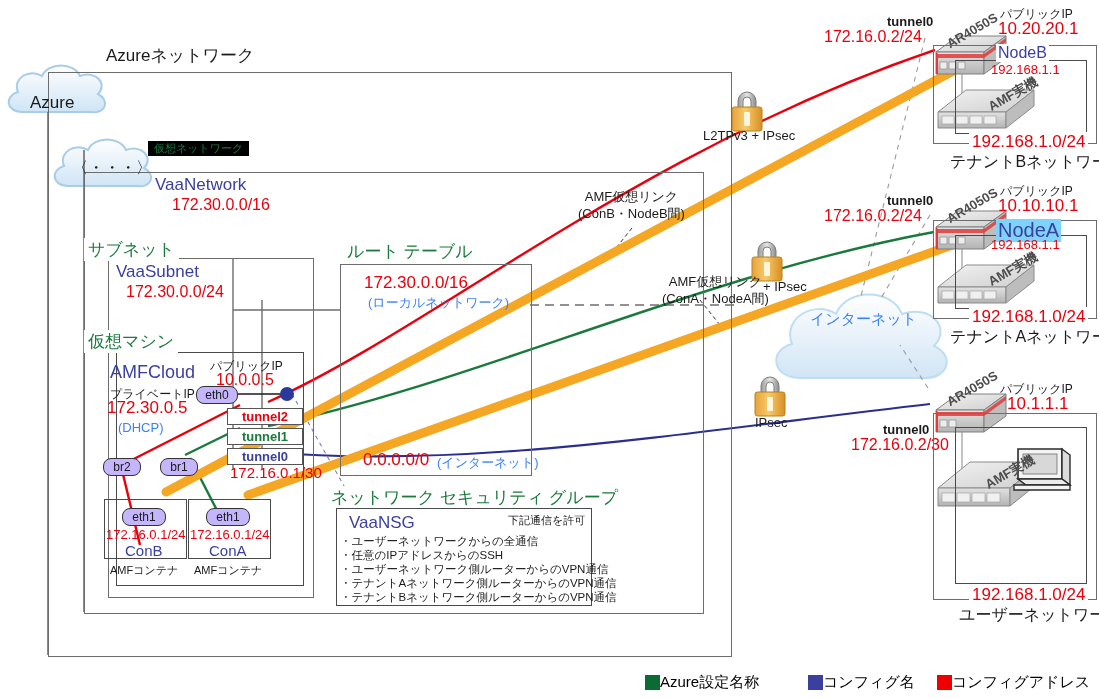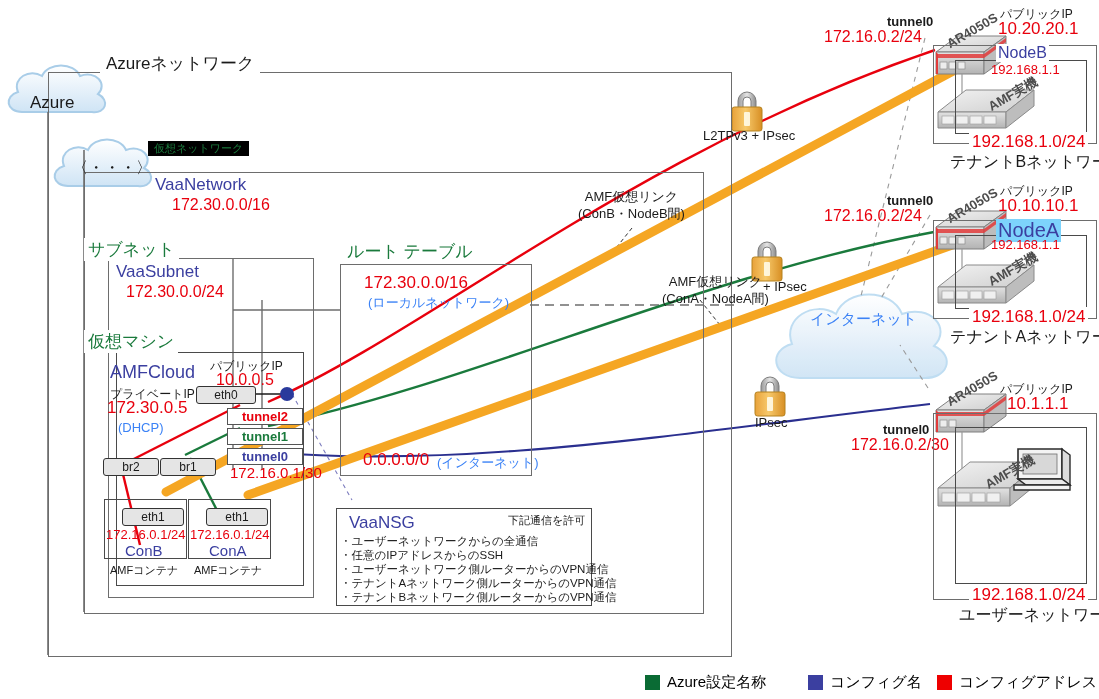--- a/index.html
+++ b/index.html
@@ -12,25 +12,25 @@
   .grn{color:#1a7a3c;}
   .blu{color:#3b3fa0;}
   .red{color:#e8000d;}
   .gry{color:#3b82f6;}
   .blk{color:#1a1a1a;}
   .ctr{text-align:center;}
   
   .bx{position:absolute;border:1.6px solid #6d6d6d;background:transparent;}
   .bx2{position:absolute;border:1.4px solid #4a4a4a;background:transparent;}
   
-  .pill{position:absolute;border:1.3px solid #333;background:#e5e5e5;
-        font-size:12px;line-height:14px;padding:1px 9px;border-radius:3px;text-align:center;}
+  .pill{position:absolute;border:1.3px solid #333;background:#c4b5fd;
+        font-size:12px;line-height:14px;padding:1px 0;border-radius:8px;text-align:center;}
   .tun{position:absolute;border:1.3px solid #555;background:#fff;
        font-size:13px;line-height:15px;padding:0px 6px;text-align:center;font-weight:600;}
-  .legend{position:absolute;display:flex;align-items:center;gap:7px;font-size:15px;}
+  .legend{position:absolute;display:flex;align-items:center;font-size:15px;}
   .sw{width:15px;height:15px;display:inline-block;}
   .cloudtxt{position:absolute;z-index:6;}
 </style>
 </head>
 <body>
 
 <div id="stage">
 
   <svg id="wires" viewBox="0 0 1099 699">
     <defs>
@@ -190,21 +190,21 @@
     <g transform="translate(1014,445)">
       <polygon points="4,4 48,4 48,34 4,34" fill="#f4f4f4" stroke="#2b2b2b" stroke-width="1.6"></polygon>
       <rect x="9" y="9" width="34" height="20" fill="#d8d8d8" stroke="#6f6f6f" stroke-width="0.8"></rect>
       <polygon points="48,4 56,10 56,40 48,34" fill="#dcdcdc" stroke="#2b2b2b" stroke-width="1.4"></polygon>
       <polygon points="4,34 48,34 56,40 12,40" fill="#ebebeb" stroke="#2b2b2b" stroke-width="1.4"></polygon>
       <polygon points="0,40 12,40 56,40 56,45 0,45" fill="#f4f4f4" stroke="#2b2b2b" stroke-width="1.4"></polygon>
     </g>
   </svg>
 
   <div class="bx" style="left:48px;top:72px;width:682px;height:583px;"></div>
-  <div class="abs blk nowrap" style="left:100px;top:52px;font-size:17px;background:#fff;padding:0 6px;">Azureネットワーク</div>
+  <div class="abs blk nowrap" style="left:100px;top:44px;font-size:17px;background:#fff;padding:0 6px;">Azureネットワーク</div>
   <div class="cloudtxt blk nowrap" style="left:30px;top:93px;font-size:17px;">Azure</div>
 
   <div class="bx" style="left:84px;top:172px;width:618px;height:440px;"></div>
   <div class="abs grn nowrap" style="left:148px;top:141px;font-size:11px;background:#000000;padding:0 6px;">仮想ネットワーク</div>
   <div class="cloudtxt blk nowrap" style="left:72px;top:158px;font-size:16px;letter-spacing:0px;">〈・・・〉</div>
   <div class="abs blu nowrap" style="left:155px;top:175px;font-size:17px;">VaaNetwork</div>
   <div class="abs red nowrap" style="left:172px;top:196px;font-size:16px;">172.30.0.0/16</div>
 
   <div class="bx" style="left:108px;top:258px;width:204px;height:338px;"></div>
   <div class="abs grn nowrap" style="left:84px;top:238px;font-size:17px;background:#fff;padding:0 4px;">サブネット</div>
@@ -242,20 +242,21 @@
   <div class="abs blu nowrap" style="left:209px;top:542px;font-size:15px;">ConA</div>
   <div class="abs blk nowrap" style="left:194px;top:563px;font-size:11px;">AMFコンテナ</div>
 
   <div class="bx" style="left:340px;top:264px;width:190px;height:210px;"></div>
   <div class="abs grn nowrap" style="left:343px;top:240px;font-size:17px;background:#fff;padding:0 4px;">ルート テーブル</div>
   <div class="abs red nowrap" style="left:364px;top:273px;font-size:17px;">172.30.0.0/16</div>
   <div class="abs gry nowrap" style="left:368px;top:294px;font-size:13px;">(ローカルネットワーク)</div>
   <div class="abs red nowrap" style="left:363px;top:450px;font-size:17px;">0.0.0.0/0</div>
   <div class="abs gry nowrap" style="left:437px;top:454px;font-size:13px;">(インターネット)</div>
 
+  <div class="abs grn nowrap" style="left:327px;top:486px;font-size:17px;background:#fff;padding:0 4px;">ネットワーク セキュリティ グループ</div>
   <div class="bx2" style="left:336px;top:508px;width:254px;height:96px;background:#fff;"></div>
   <div class="abs blu nowrap" style="left:349px;top:513px;font-size:17px;">VaaNSG</div>
   <div class="abs blk nowrap" style="left:508px;top:513px;font-size:11px;">下記通信を許可</div>
   <div class="abs blk nowrap" style="left:340px;top:534px;font-size:11.5px;">・ユーザーネットワークからの全通信</div>
   <div class="abs blk nowrap" style="left:340px;top:548px;font-size:11.5px;">・任意のIPアドレスからのSSH</div>
   <div class="abs blk nowrap" style="left:340px;top:562px;font-size:11.5px;">・ユーザーネットワーク側ルーターからのVPN通信</div>
   <div class="abs blk nowrap" style="left:340px;top:576px;font-size:11.5px;">・テナントAネットワーク側ルーターからのVPN通信</div>
   <div class="abs blk nowrap" style="left:340px;top:590px;font-size:11.5px;">・テナントBネットワーク側ルーターからのVPN通信</div>
 
   <div class="abs blk nowrap" style="left:703px;top:128px;font-size:13px;">L2TPv3 + IPsec</div>

